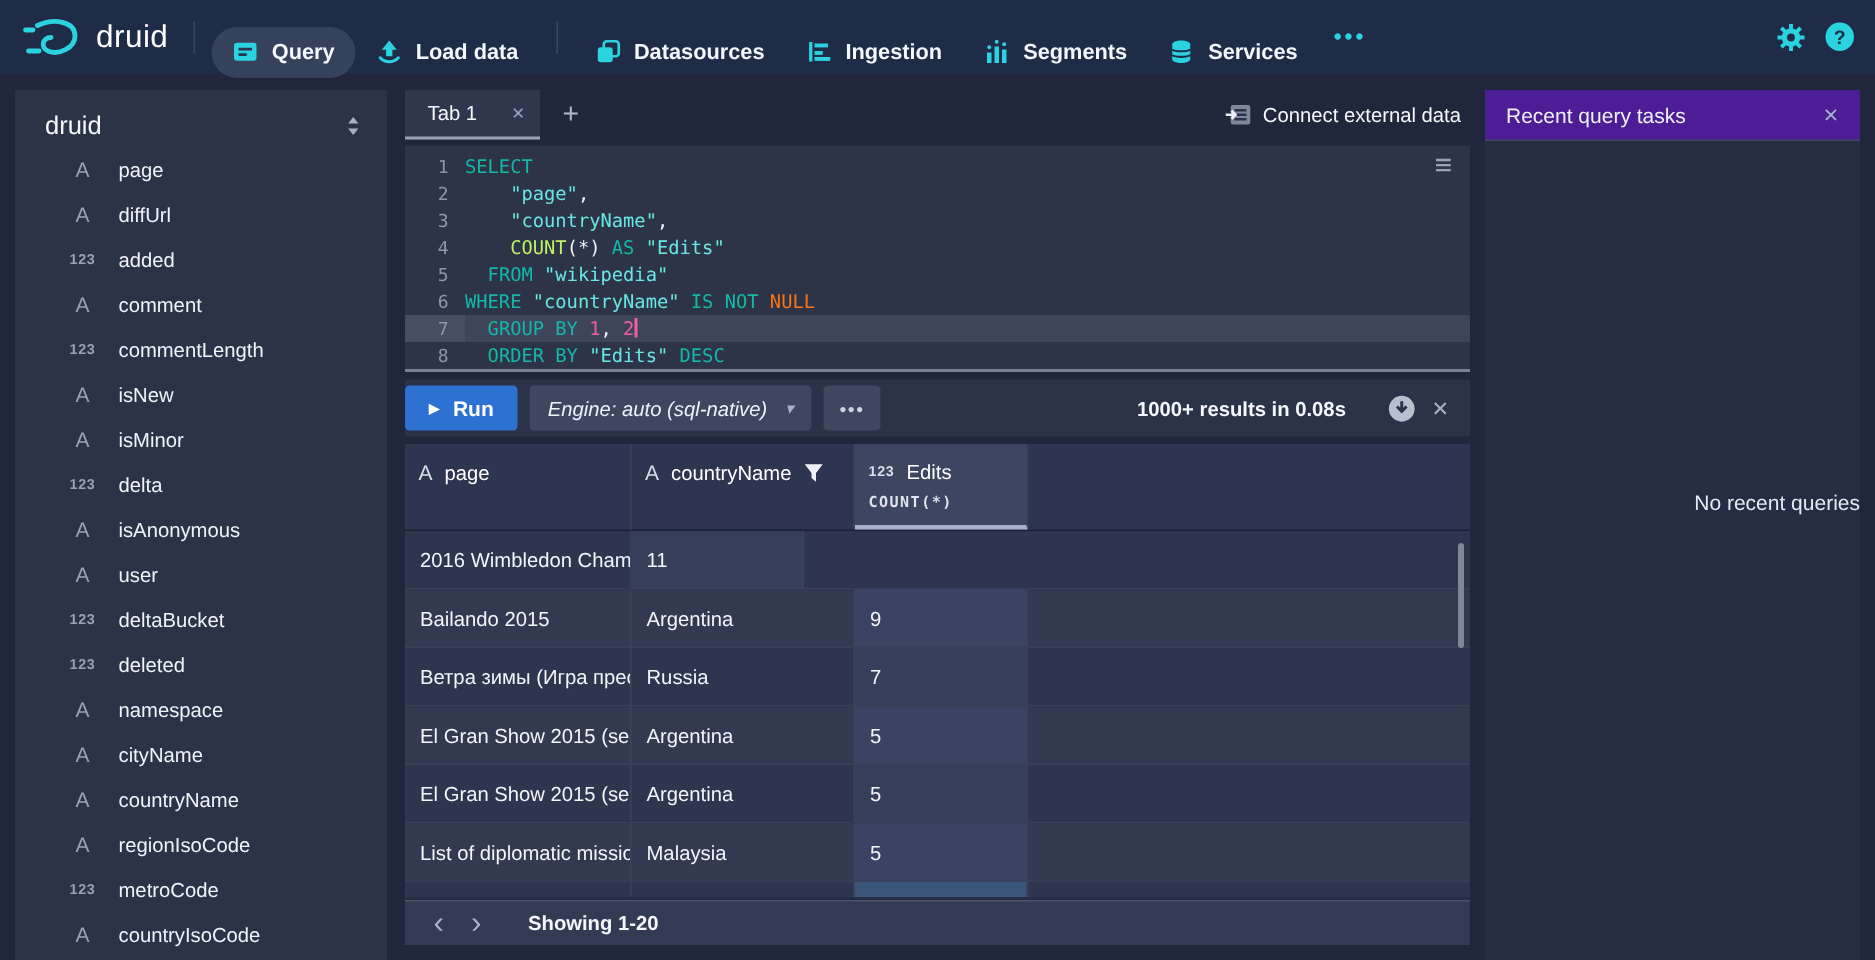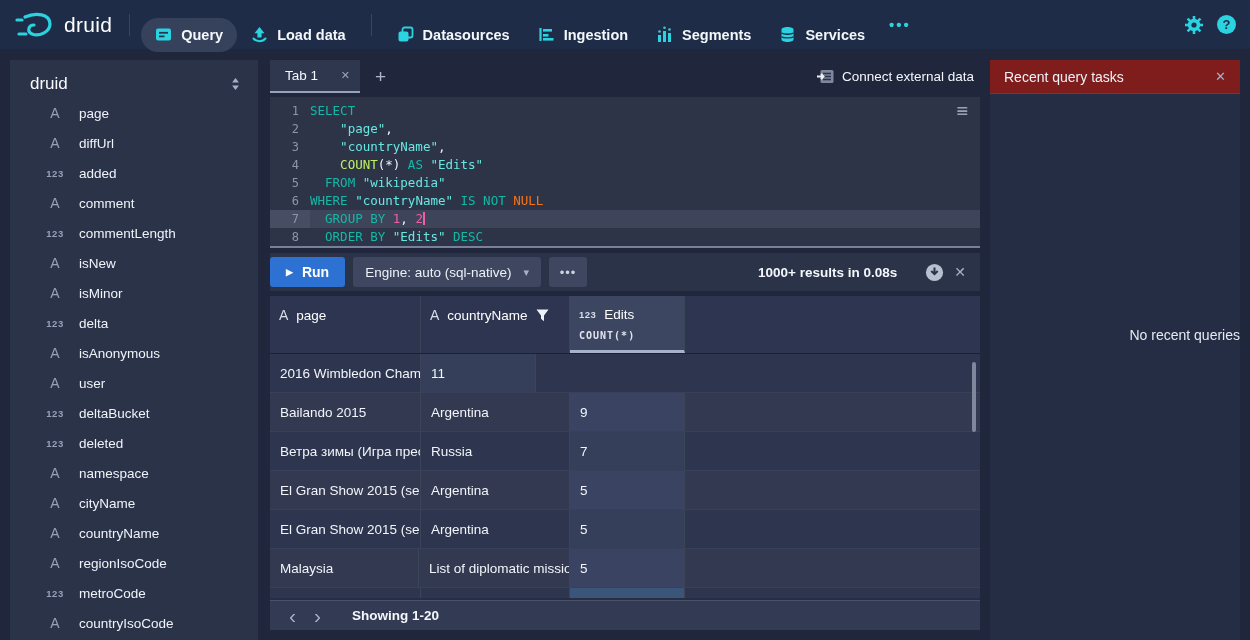--- a/index.html
+++ b/index.html
@@ -52,21 +52,21 @@
   .num{ color:#ee5fa7; } .gold{ color:#f97316; } .plain{ color:#eef1f8; }
   .caret{ display:inline-block; width:2px; height:13px; background:#ee5fa7; vertical-align:-2px; }
   .editor-menu{ position:absolute; top:4px; right:12px; color:#9aa2b6; font-size:19px; cursor:pointer; line-height:1; }
 
   .runbar{ position:absolute; top:193px; left:0; width:710px; height:38px; background:#2b3349;
            display:flex; align-items:center; gap:8px; padding-right:12px; }
   .run-btn{ height:30px; padding:0 16px; background:#2d72d2; border-radius:3px; color:#fff;
             font-size:14px; font-weight:600; display:flex; align-items:center; gap:9px; cursor:pointer; }
   .run-play{ font-size:9px; }
   .engine-btn{ height:30px; padding:0 12px; background:#3e4660; border-radius:3px; color:#eef1f8;
-               font-size:13.5px; display:flex; align-items:center; gap:12px; cursor:pointer; }
+               font-size:13.5px; display:flex; align-items:center; gap:12px; cursor:pointer;font-style:italic; }
   .engine-caret{ color:#a7b0c8; font-size:11px; }
   .more-btn{ height:30px; width:38px; background:#3e4660; border-radius:3px; color:#cfd4e0;
              font-size:13px; letter-spacing:1px; display:flex; align-items:center; justify-content:center; cursor:pointer; }
   .results-text{ margin-left:auto; font-size:13.5px; font-weight:600; color:#f4f7fb; margin-right:20px; }
   .dl-icon{ cursor:pointer; display:flex; }
   .close-x{ color:#a7b0c8; font-size:14px; cursor:pointer; padding:0 2px; }
 
   
   .table{ position:absolute; top:236px; left:0; width:710px; height:304px; background:#262e45; overflow:hidden; }
   .thead{ display:flex; height:58px; background:#2e3550; border-bottom:1px solid #1a2133; }
@@ -89,21 +89,21 @@
   .row-partial .c3{ background:#3a5578; }
   .vscroll{ position:absolute; right:4px; top:66px; width:4px; height:70px; background:#7e879c; border-radius:2px; cursor:grab; }
 
   .tfooter{ position:absolute; top:540px; left:0; width:710px; height:30px; background:#333a54;
             border-top:1px solid #4a5168; display:flex; align-items:center; padding:0 10px; }
   .pager-btn{ color:#a7b0c8; font-size:21px; line-height:1; padding:0 9px; cursor:pointer; }
   .showing{ margin-left:22px; font-size:13.5px; font-weight:600; color:#f4f7fb; }
 
   
   .tasks{ position:absolute; left:990px; top:60px; width:250px; bottom:0; background:#252d44; }
-  .tasks-header{ height:34px; background:#7f1d1d; border-bottom:1px solid #414960;
+  .tasks-header{ height:34px; background:#4c1d95; border-bottom:1px solid #414960;
                  display:flex; align-items:center; padding:0 14px;text-align:right; }
   .tasks-title{ font-size:14px; color:#eef1f8; }
   .tasks-close{ margin-left:auto; color:#a7b0c8; font-size:13px; cursor:pointer; }
   .tasks-empty{ position:absolute; top:267px; left:0; width:250px; text-align:right;
                 font-size:14px; color:#e6eaf4; }
 
   svg{ display:block; }
 </style>
 </head>
 <body>
@@ -414,22 +414,22 @@
           <div class="cell c1">El Gran Show 2015 (seas</div>
           <div class="cell c2">Argentina</div>
           <div class="cell c3">5</div>
         </div>
         <div class="row">
           <div class="cell c1">El Gran Show 2015 (seas</div>
           <div class="cell c2">Argentina</div>
           <div class="cell c3">5</div>
         </div>
         <div class="row">
+          <div class="cell c1">List of diplomatic missio</div>
           <div class="cell c2">Malaysia</div>
-          <div class="cell c1">List of diplomatic missio</div>
           <div class="cell c3">5</div>
         </div>
         <div class="row-partial">
           <div class="cell c1"></div>
           <div class="cell c2"></div>
           <div class="cell c3"></div>
         </div>
       </div>
       <div class="vscroll"></div>
     </div>

